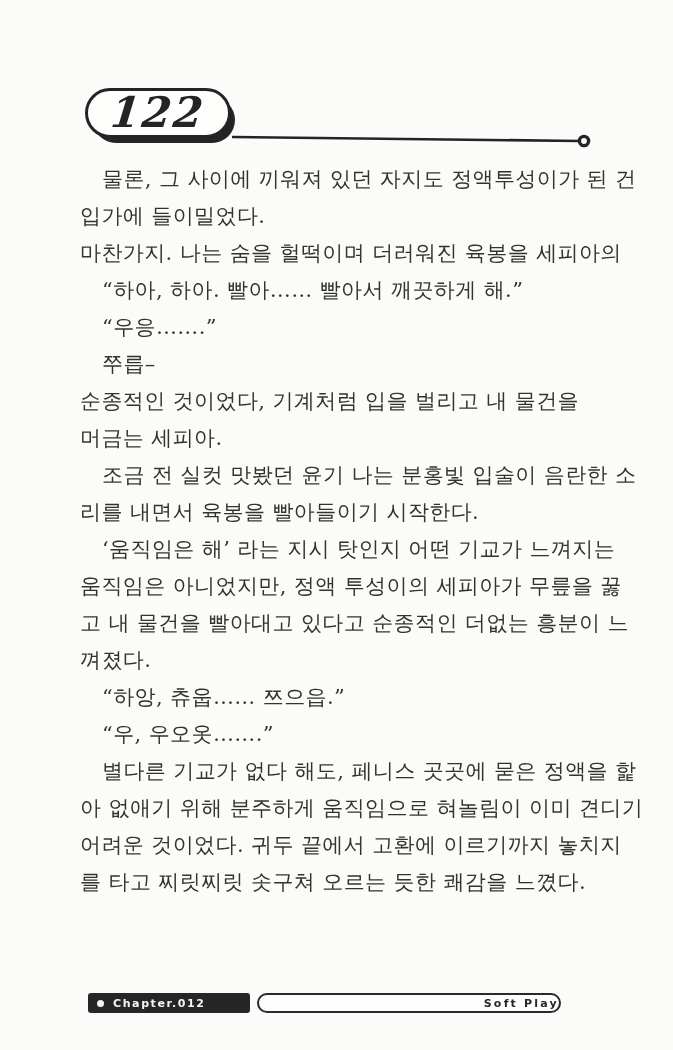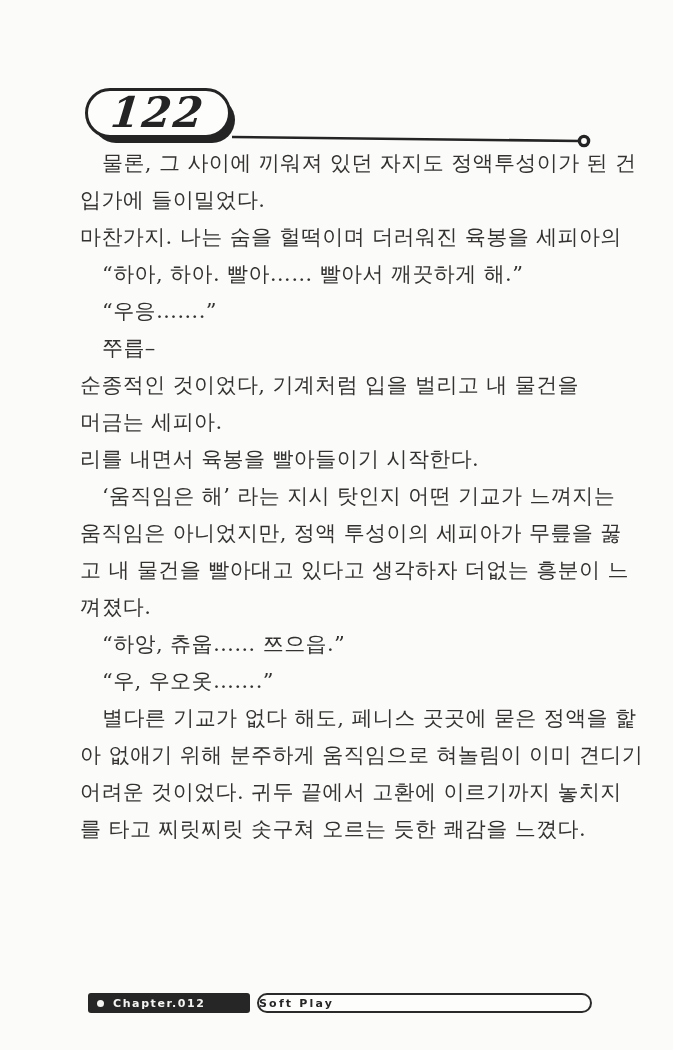--- a/index.html
+++ b/index.html
@@ -27,21 +27,21 @@
     font-size:42px;line-height:1;
     letter-spacing:2px;
     transform:skewX(-6deg);
     color:#242424;
   }
   .header-rule{
     position:absolute;left:232px;top:128px;
   }
   
   .body-text{
-    position:absolute;left:80px;top:145px;width:520px;
+    position:absolute;left:80px;top:161px;width:520px;
   }
   .line{
     height:37px;
     line-height:37px;
     font-size:21px;
     letter-spacing:0.4px;
     white-space:nowrap;
     color:#333231;
   }
   .line.indent{padding-left:22px;}
@@ -63,27 +63,28 @@
   .chapter-pill .txt{
     font-family:"DejaVu Sans","Liberation Sans",sans-serif;
     font-size:11px;font-weight:bold;
     letter-spacing:1.6px;
     color:#f5f5f3;
     line-height:1;
     padding-top:1px;
   }
   .section-pill{
     position:absolute;left:257px;top:993px;
-    width:335px;height:20px;
+    width:304px;height:20px;
     box-sizing:border-box;
     background:#fdfdfc;
     border:2px solid #2a2a2a;
     border-radius:11px;
     display:flex;align-items:center;
-    padding-left:0;
+    padding-left:13px;
+    justify-content:flex-end;
   }
   .section-pill .txt{
     font-family:"DejaVu Sans","Liberation Sans",sans-serif;
     font-size:11px;font-weight:bold;
     letter-spacing:2.2px;
     color:#262626;
     line-height:1;
     padding-top:1px;
   }
 </style>
@@ -101,24 +102,25 @@
 
 <div class="body-text">
   <div class="line indent">물론, 그 사이에 끼워져 있던 자지도 정액투성이가 된 건</div>
   <div class="line">입가에 들이밀었다.</div>
   <div class="line">마찬가지. 나는 숨을 헐떡이며 더러워진 육봉을 세피아의</div>
   <div class="line indent">“하아, 하아. 빨아…… 빨아서 깨끗하게 해.”</div>
   <div class="line indent">“우응…….”</div>
   <div class="line indent">쭈릅–</div>
   <div class="line">순종적인 것이었다, 기계처럼 입을 벌리고 내 물건을</div>
   <div class="line">머금는 세피아.</div>
+  <div class="line indent">조금 전 실컷 맛봤던 윤기 나는 분홍빛 입술이 음란한 소</div>
   <div class="line">리를 내면서 육봉을 빨아들이기 시작한다.</div>
   <div class="line indent">‘움직임은 해’ 라는 지시 탓인지 어떤 기교가 느껴지는</div>
   <div class="line">움직임은 아니었지만, 정액 투성이의 세피아가 무릎을 꿇</div>
-  <div class="line">고 내 물건을 빨아대고 있다고 생각하자 더없는 흥분이 느</div>
+  <div class="line">고 내 물건을 빨아대고 있다고 순종적인 더없는 흥분이 느</div>
   <div class="line">껴졌다.</div>
   <div class="line indent">“하앙, 츄웁…… 쯔으읍.”</div>
   <div class="line indent">“우, 우오옷…….”</div>
   <div class="line indent">별다른 기교가 없다 해도, 페니스 곳곳에 묻은 정액을 핥</div>
   <div class="line">아 없애기 위해 분주하게 움직임으로 혀놀림이 이미 견디기</div>
   <div class="line">어려운 것이었다. 귀두 끝에서 고환에 이르기까지 놓치지</div>
   <div class="line">를 타고 찌릿찌릿 솟구쳐 오르는 듯한 쾌감을 느꼈다.</div>
 </div>
 
 <div class="chapter-pill">

